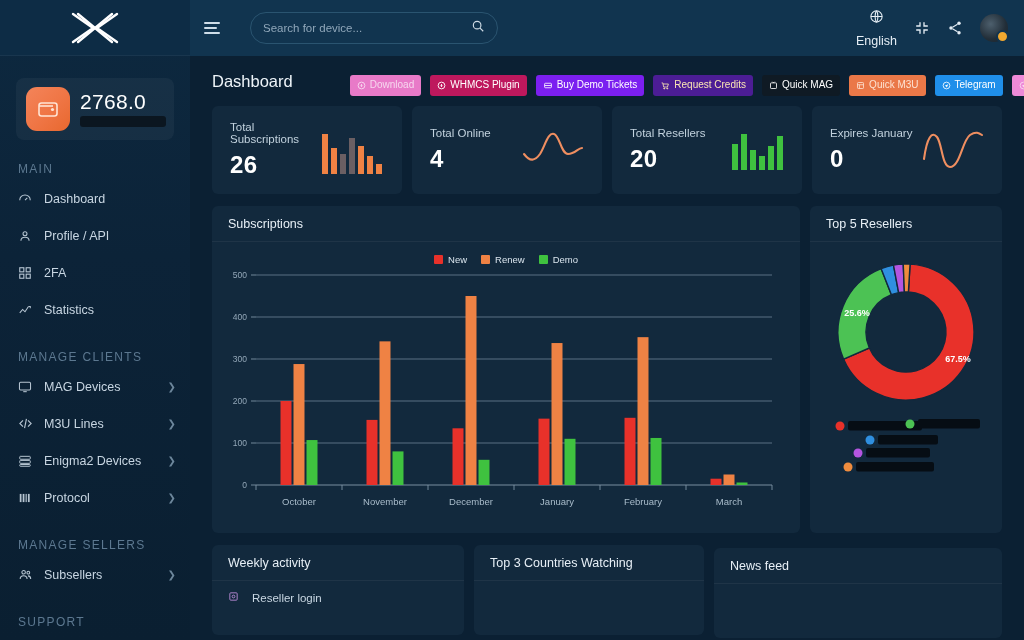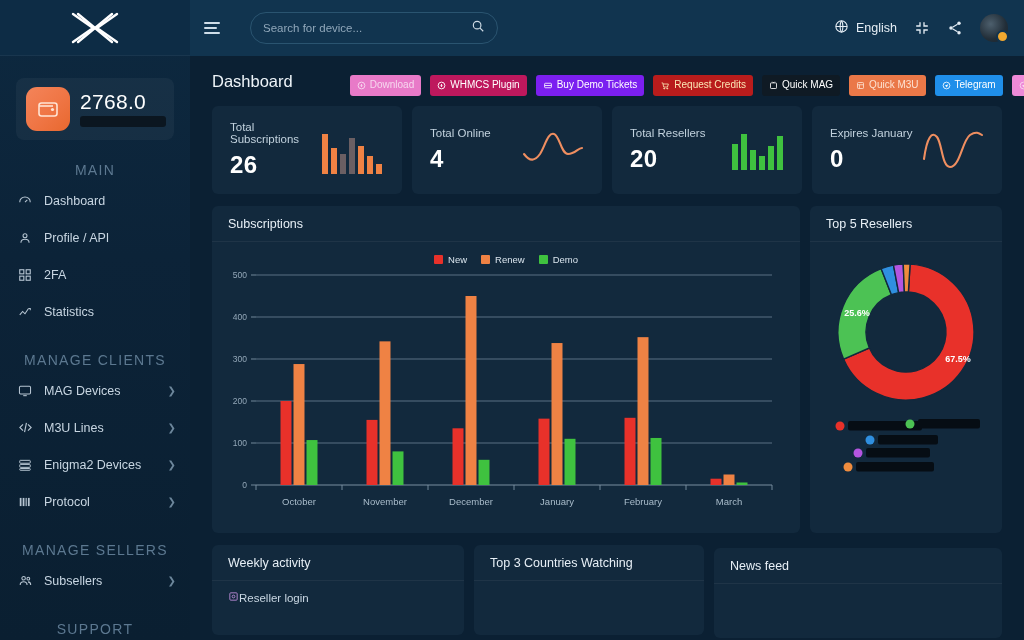--- a/index.html
+++ b/index.html
@@ -47,25 +47,24 @@
   .wallet-amount { font-size: 21px; color:#fff; letter-spacing:.3px; line-height: 1.05; }
   .wallet-sub {
     margin-top: 2px;
     height: 11px; width: 86px; border-radius: 3px;
     background: #0b1620;
   }
 
   .nav-section {
     margin: 22px 0 4px 0;
     padding: 0 18px;
-    font-size: 14px;
+    font-size: 12px;
     letter-spacing: 1.3px;
     color: #5c7890;
     text-transform: uppercase;
-    text-align: center;
   }
   .nav-item {
     display: flex; align-items: center;
     height: 37px;
     padding: 0 14px 0 18px;
     font-size: 12.5px;
     color: #c8d6e2;
     cursor: pointer;
     position: relative;
   }
@@ -101,21 +100,21 @@
     padding: 0 12px;
     margin-left: 10px;
   }
   .search-wrap input {
     flex:1; background:transparent; border:0; outline:none;
     color:#cfdbe5; font-size: 11.5px; font-family:inherit;
   }
   .search-wrap input::placeholder { color:#90a7ba; }
 
   .top-right { margin-left:auto; display:flex; align-items:center; gap:17px; }
-  .lang { display:flex; align-items:center; gap:7px; font-size:12.5px; color:#e6eef5; cursor:pointer; }
+  .lang { display:flex; align-items:center; gap:7px; font-size:12.5px; color:#e6eef5; cursor:pointer;flex-direction:column; }
   .ticon { color:#e3ecf4; cursor:pointer; display:flex; align-items:center; }
   .avatar {
     width:28px; height:28px; border-radius:50%;
     background: radial-gradient(circle at 38% 36%, #4d5f6d 0%, #222e38 60%, #18222b 100%);
     position: relative; cursor:pointer;
   }
   .avatar::after{
     content:""; position:absolute; right:-1px; bottom:-1px;
     width:9px; height:9px; border-radius:50%;
     background:#f0a830; border:2px solid #11344f;
@@ -183,21 +182,21 @@
     padding: 12px 0 2px 0;
   }
   .legend-item { display:flex; align-items:center; gap:5px; font-size:9.5px; color:#d9e4ed; }
   .legend-sw { width:9px; height:9px; border-radius:1px; display:block; }
 
   .bottom-row { display:flex; gap: 10px; padding: 12px 10px 0 10px; }
   .wk-panel { flex: 0 0 252px; height: 90px; }
   .ctry-panel { flex: 0 0 230px; height: 90px; }
   .news-panel { flex: 1 1 auto; height: 90px; margin-top: 3px; }
   .wk-item {
-    display:flex; align-items:center; gap:0;
+    display:flex; align-items:center; gap:13px;
     padding: 10px 16px 0 16px;
     font-size: 11.5px; color:#c9d7e3;
   }
 </style>
 </head>
 <body>
 
 <div class="app">
 
   <div class="sidebar">
@@ -408,21 +407,21 @@
             </svg>
           <span>WHMCS Plugin</span>
         </div>
         <div class="btn" style="background:#7b1ff0;color:#ffffff">
           <svg width="10" height="9" viewBox="0 0 24 24" fill="none" stroke="currentColor" stroke-width="2.2">
               <rect x="3" y="6" width="18" height="12" rx="2"></rect>
               <path d="M3 12h18"></path>
             </svg>
           <span>Buy Demo Tickets</span>
         </div>
-        <div class="btn" style="background:#b91c1c;color:#fbe6b4">
+        <div class="btn" style="background:#4c1d95;color:#fbe6b4">
           <svg width="10" height="9" viewBox="0 0 24 24" fill="none" stroke="currentColor" stroke-width="2.2">
               <path d="M3 5h3l2.5 11h10L21 8H6.5"></path>
               <circle cx="10" cy="20" r="1.4" fill="currentColor"></circle>
               <circle cx="18" cy="20" r="1.4" fill="currentColor"></circle>
             </svg>
           <span>Request Credits</span>
         </div>
         <div class="btn" style="background:#0f1a24;color:#ffffff">
           <svg width="9" height="9" viewBox="0 0 24 24" fill="none" stroke="currentColor" stroke-width="2.2">
               <rect x="4" y="5" width="16" height="15" rx="2"></rect>

